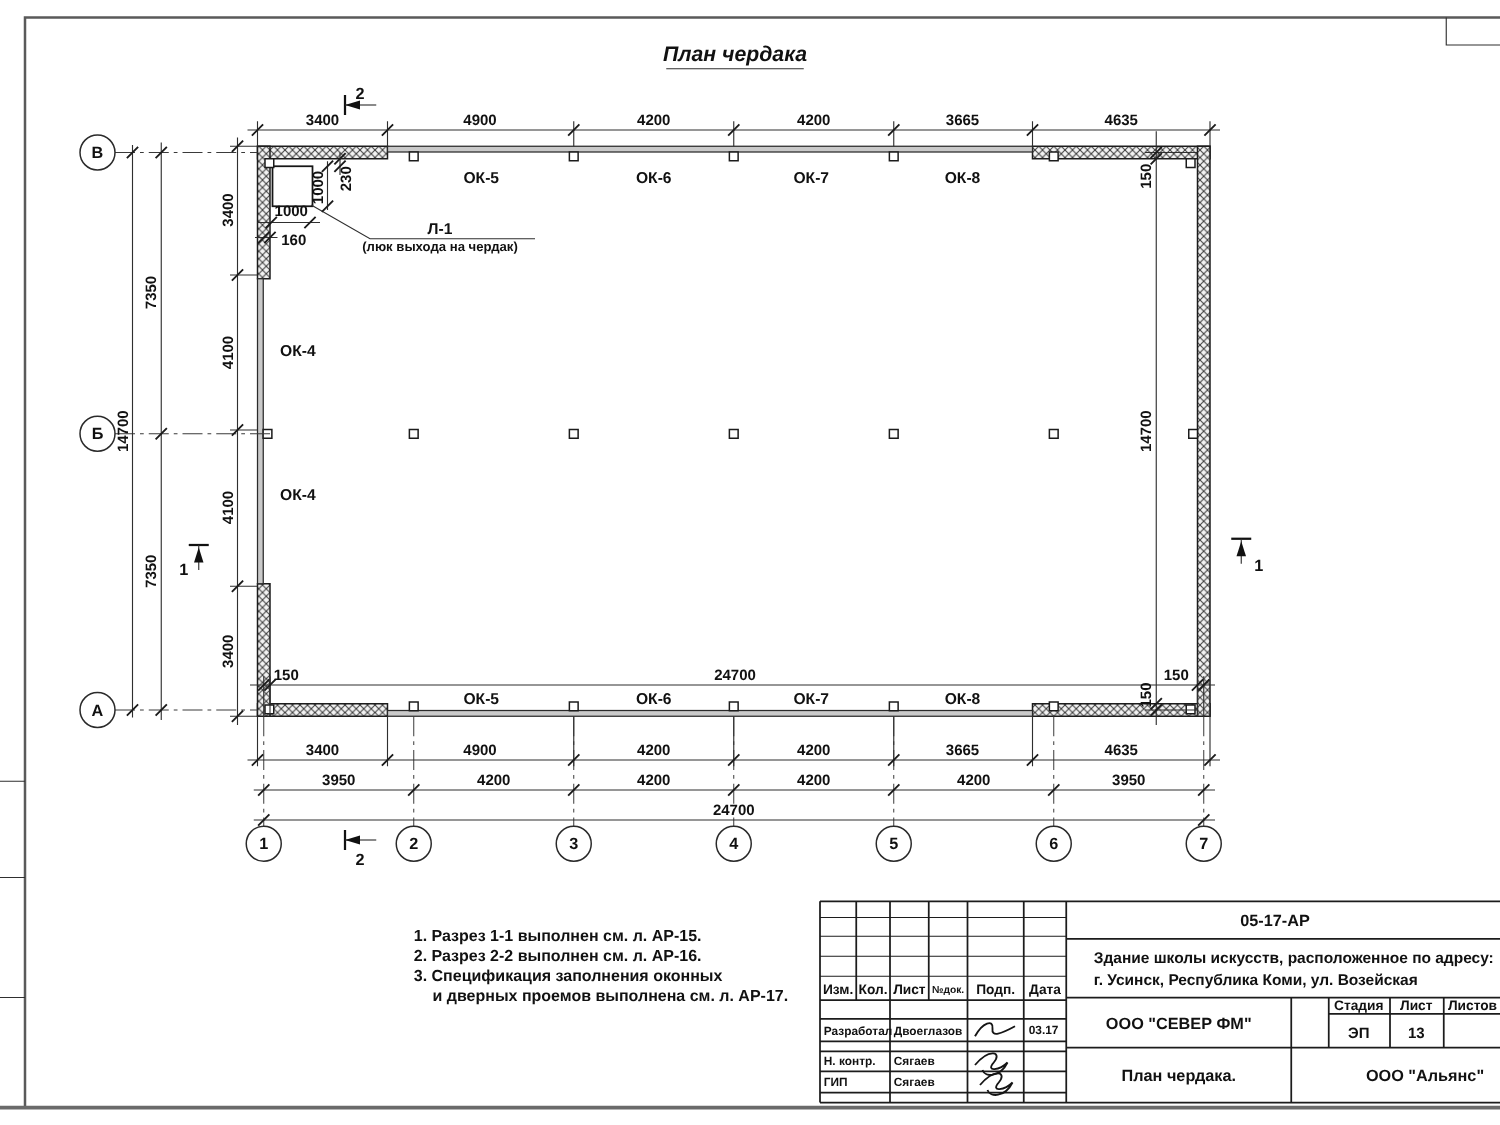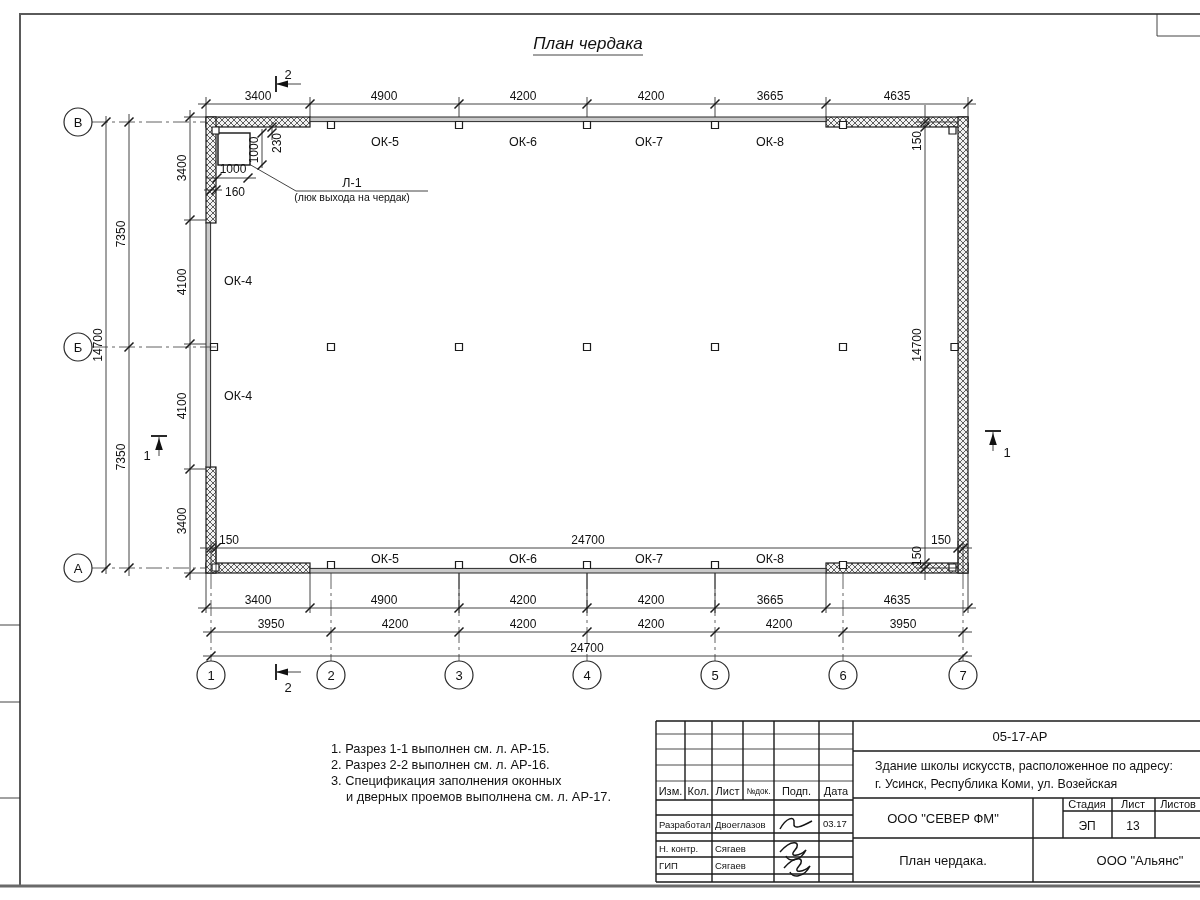--- a/index.html
+++ b/index.html
@@ -1,16 +1,16 @@
 <!DOCTYPE html>
 <html><head>
 <meta charset="utf-8">
 <style>
   html,body{margin:0;padding:0;background:#fff;}
-  .page{position:relative;width:1200px;height:900px;background:#fff;overflow:hidden;}
+  .page{position:relative;width:1200px;height:900px;background:#fff;overflow:hidden;font-weight:bold;}
   svg{display:block;}
   
   .ln{stroke:#2f2f2f;stroke-width:0.9;fill:none;}
   .lnd{stroke:#3a3a3a;stroke-width:0.8;fill:none;stroke-dasharray:16 4 3 4;}
   .tick{stroke:#1c1c1c;stroke-width:1.5;fill:none;}
   .wall{fill:url(#hatchP);stroke:#1c1c1c;stroke-width:1.2;}
   .band{fill:#c9c9c9;stroke:#2a2a2a;stroke-width:1;}
   .col{fill:#fff;stroke:#1c1c1c;stroke-width:1.2;}
   .luk{fill:#fff;stroke:#161616;stroke-width:1.4;}
   .circ{fill:#fff;stroke:#2a2a2a;stroke-width:1.2;}

